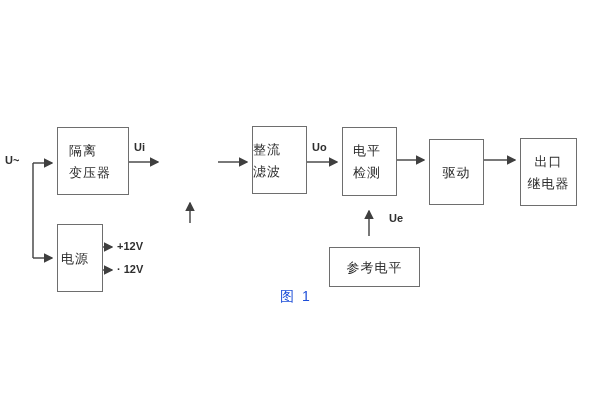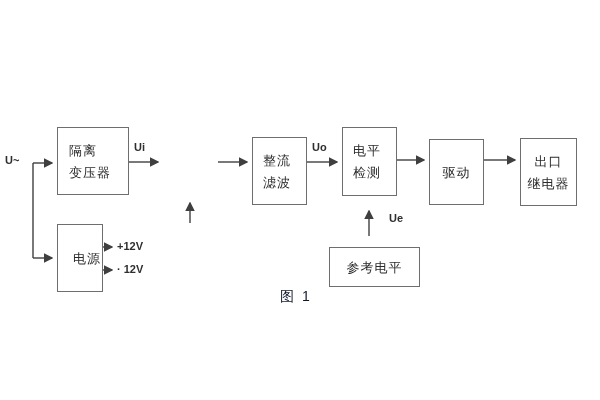--- a/index.html
+++ b/index.html
@@ -8,21 +8,21 @@
   .wires{position:absolute;left:0;top:0;}
   .box{
     position:absolute;box-sizing:border-box;
     border:1px solid #6e6e6e;background:#ffffff;
     display:flex;flex-direction:column;justify-content:center;gap:9px;
     font-size:13px;color:#2b2b2b;letter-spacing:1px;line-height:13px;
   }
   .box span{display:block;white-space:nowrap;}
   .box.center{align-items:center;padding-left:0;margin-top:11px;}
   .lbl{position:absolute;font-weight:bold;font-size:11px;color:#2e2e2e;white-space:nowrap;}
-  .caption{position:absolute;font-size:14px;color:#0f172a;letter-spacing:2px;white-space:nowrap;}
+  .caption{position:absolute;font-size:14px;color:#1d4ed8;letter-spacing:2px;white-space:nowrap;}
 </style>
 </head>
 <body>
 
 <div class="stage">
 
   <svg class="wires" width="600" height="400" aria-hidden="true">
     <defs>
       <marker id="ah" viewBox="0 0 10 10" refX="8.5" refY="5" markerWidth="7" markerHeight="7" orient="auto-start-reverse">
         <path d="M0,0 L10,5 L0,10 z" fill="#3f3f3f"></path>
@@ -43,40 +43,40 @@
       <line x1="369" y1="236" x2="369" y2="211" marker-end="url(#ah)"></line>
     </g>
   </svg>
 
   <div class="box" style="left:57px;top:127px;width:72px;height:68px;padding-left:11px">
     <span>隔离</span>
     <span>变压器</span>
   </div>
 
 
-  <div class="box" style="left:252px;top:137px;width:55px;height:68px;padding-left:10px">
+  <div class="box" style="left:252px;top:126px;width:55px;height:68px;">
     <span>整流</span>
     <span>滤波</span>
   </div>
 
   <div class="box" style="left:342px;top:127px;width:55px;height:69px;padding-left:10px">
     <span>电平</span>
     <span>检测</span>
   </div>
 
   <div class="box center" style="left:429px;top:128px;width:55px;height:66px">
     <span>驱动</span>
   </div>
 
   <div class="box center" style="left:520px;top:127px;width:57px;height:68px">
     <span>出口</span>
     <span>继电器</span>
   </div>
 
-  <div class="box" style="left:57px;top:224px;width:46px;height:68px;padding-left:15px">
+  <div class="box" style="left:57px;top:224px;width:46px;height:68px;padding-left:3px">
     <span>电源</span>
   </div>
 
 
   <div class="box center" style="left:329px;top:236px;width:91px;height:40px">
     <span>参考电平</span>
   </div>
 
   <span class="lbl" style="left:5px;top:154px">U~</span>
   <span class="lbl" style="left:134px;top:141px">Ui</span>

